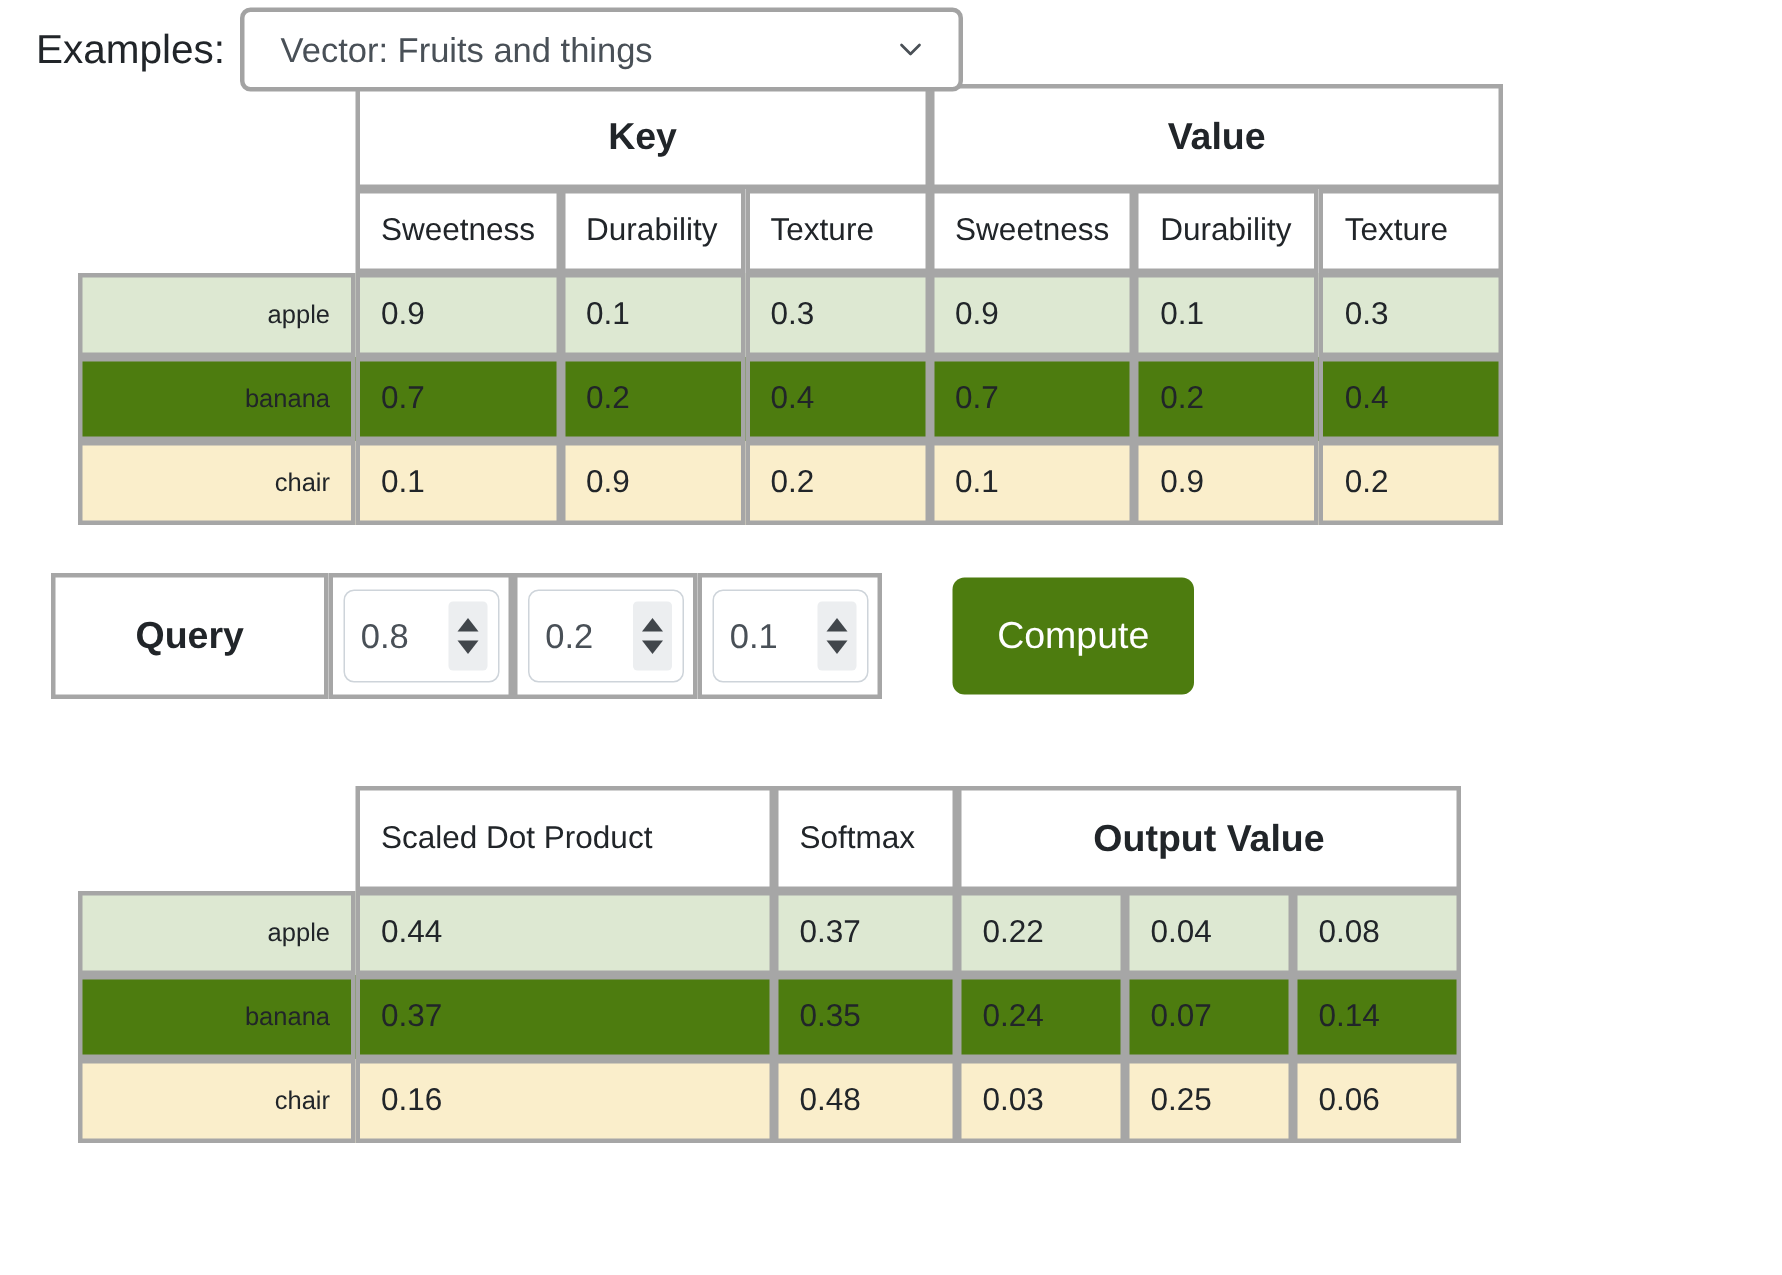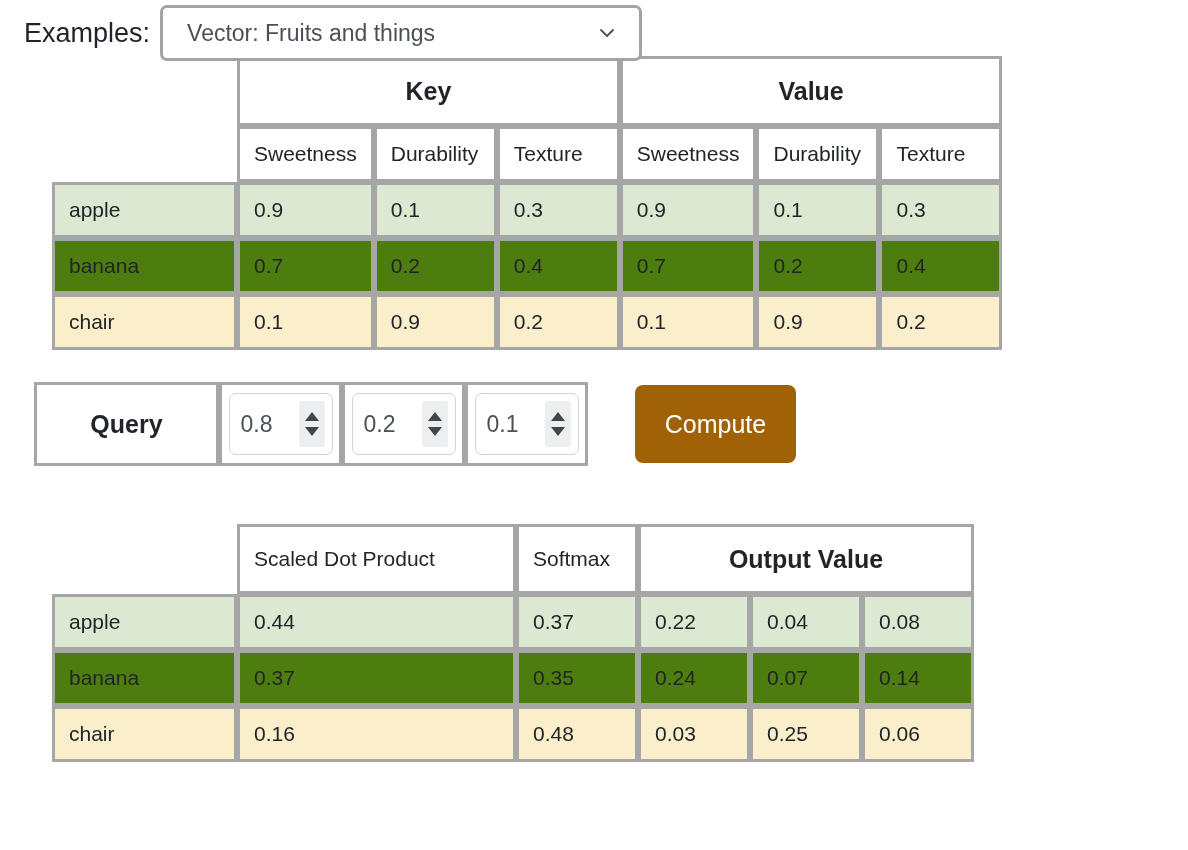--- a/index.html
+++ b/index.html
@@ -90,21 +90,21 @@
   table.matrix th.group {
     text-align: center;
     font-weight: bold;
     font-size: 25px;
     height: 70px;
   }
   table.matrix th.sub {
     font-size: 21px;
     height: 54px;
   }
-  table.matrix td.label { font-size: 21px; }
+  table.matrix td.label { font-size: 17px; text-align: right; }
 
   tr.row-apple  td:not(.blank) { background: #dde8d2; }
   tr.row-banana td:not(.blank) { background: #4d7c0f; }
   tr.row-chair  td:not(.blank) { background: #faeecb; }
 
   
   .t-attn .c-label { width: 185px; }
   .t-attn .c-num   { width: 123px; }
 
   
@@ -185,21 +185,21 @@
   .tri-down {
     width: 0; height: 0;
     border-left: 7px solid transparent;
     border-right: 7px solid transparent;
     border-top: 9px solid #41464b;
   }
   .compute-btn {
     margin-left: 47px;
     width: 161px;
     height: 78px;
-    background: #a16207;
+    background: #4d7c0f;
     color: #ffffff;
     border: none;
     border-radius: 8px;
     font-size: 25px;
     font-family: "Liberation Sans", sans-serif;
     cursor: pointer;
     align-self: center;
   }
 
   .out-wrap { margin-top: 58px; }

